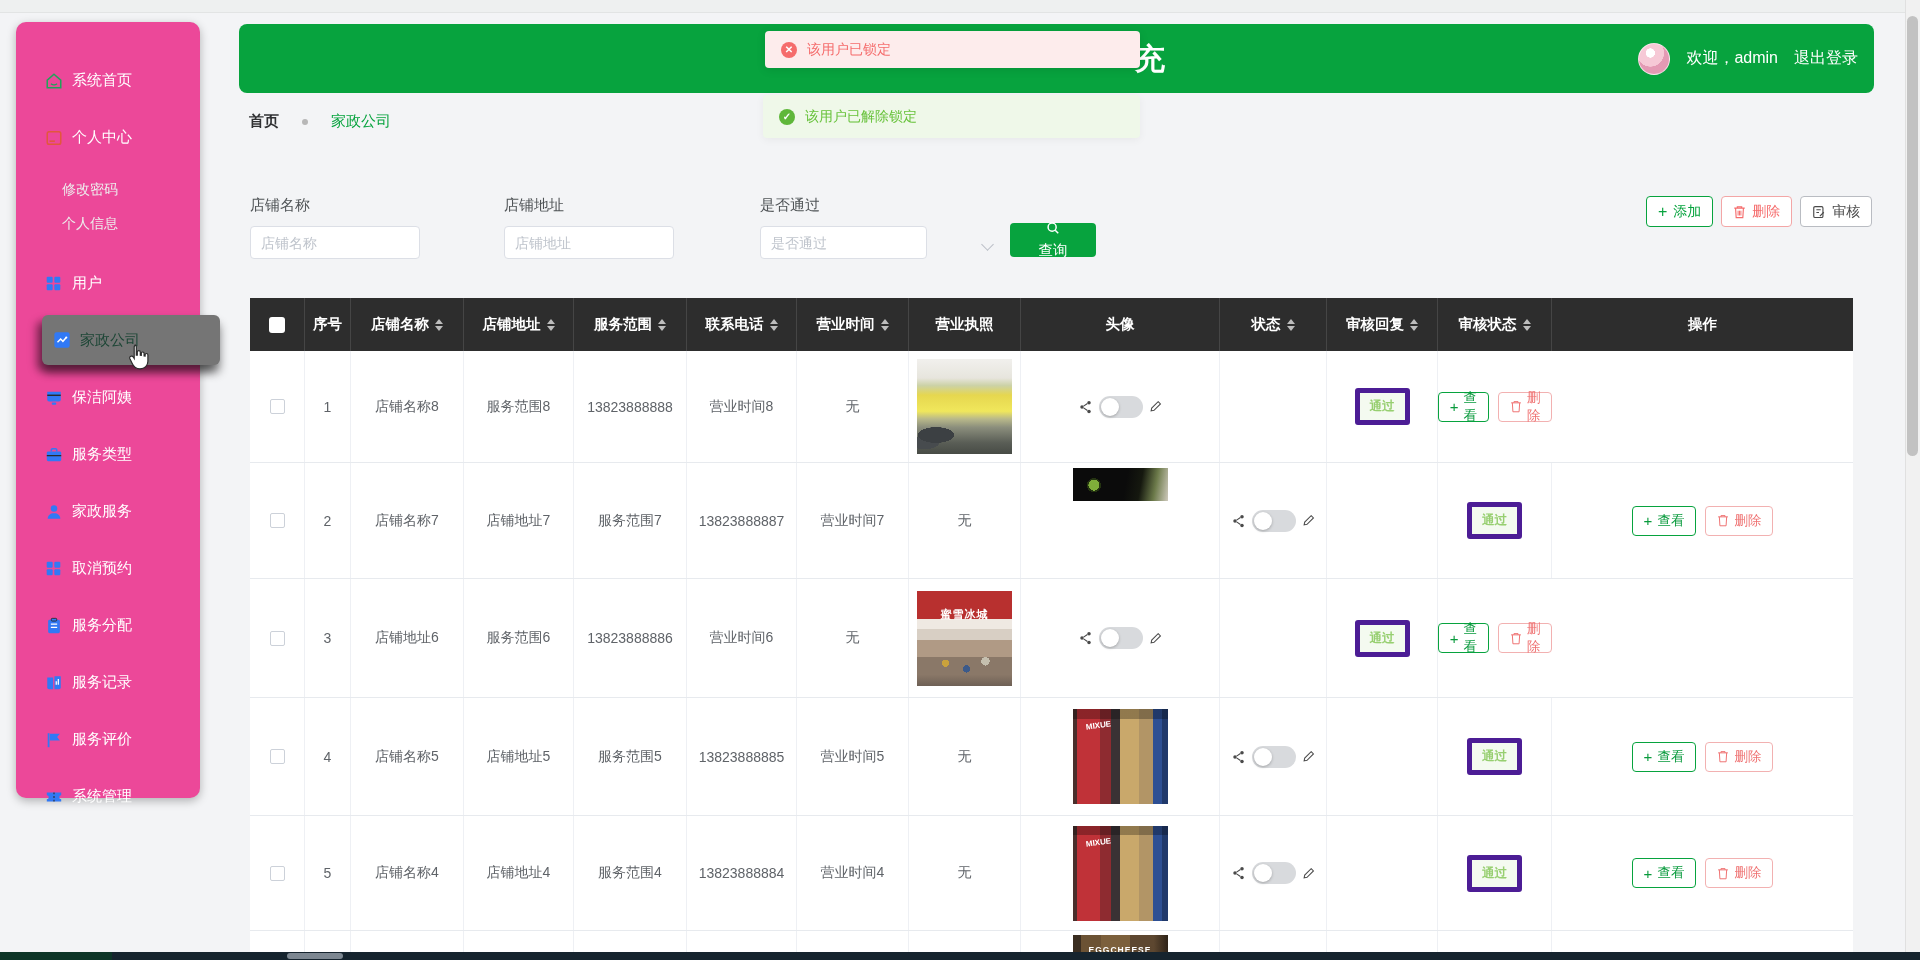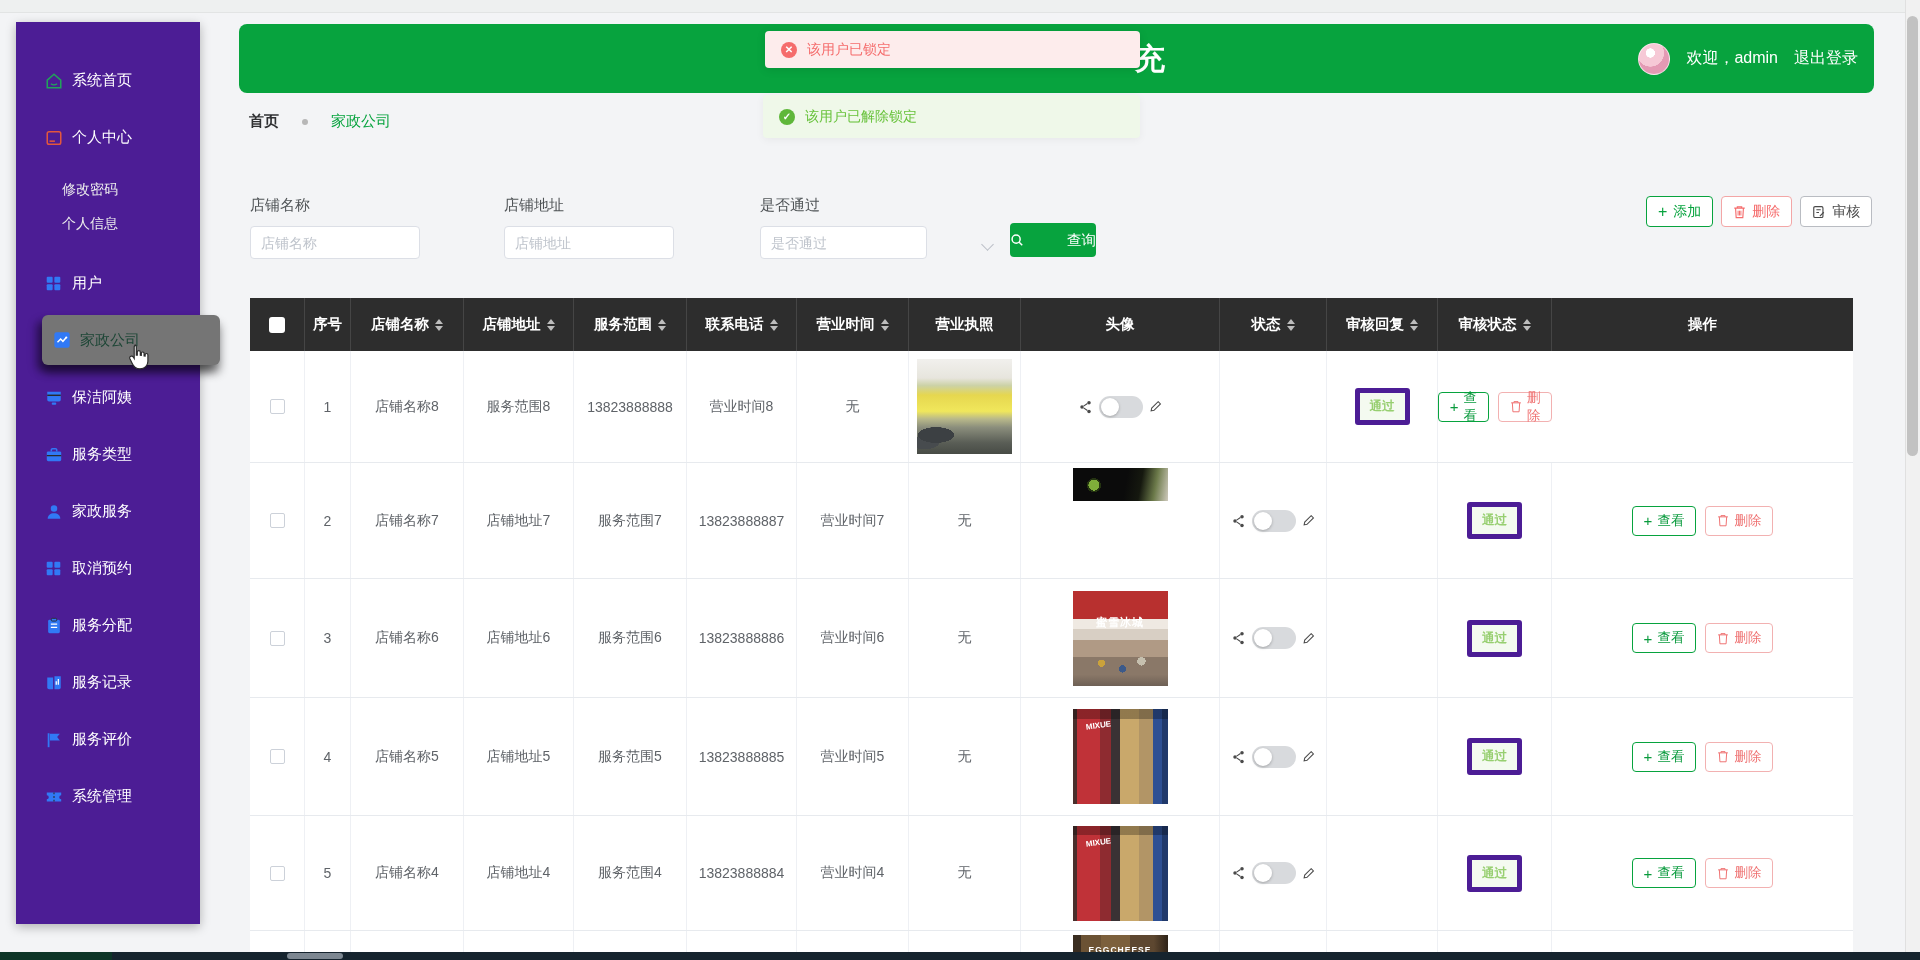--- a/index.html
+++ b/index.html
@@ -7,21 +7,21 @@
   body {
     position: relative;
     background: #f3f4f6;
     font-family: "Liberation Sans", sans-serif;
     overflow: hidden;
     color:#303133;
   }
   .top-strip{position:absolute;left:0;top:0;width:1920px;height:13px;background:#eef0f0;border-bottom:1px solid #e2e4e4;}
 
   
-  .sidebar{position:absolute;left:16px;top:22px;width:184px;height:902px;background:#4c1d95;border-radius:0;
+  .sidebar{position:absolute;left:16px;top:22px;width:184px;height:776px;background:#ec4899;border-radius:10px;
     box-shadow:0 3px 10px rgba(0,0,0,.28);padding-top:30px;z-index:3;}
   .side-item{display:flex;align-items:center;gap:9px;height:57px;padding-left:28px;color:#fff;font-size:15px;cursor:pointer;white-space:nowrap;}
   .side-sub-group{margin:7px 0 14px 0;}
   .side-item.sub{height:34px;padding-left:46px;font-size:14px;color:#ededed;}
   .side-item .ic{width:19px;height:19px;display:inline-flex;align-items:center;justify-content:center;flex:0 0 19px;}
   .side-item.active{background:#757575;border-radius:6px;margin:3px -20px 4px 26px;height:50px;padding-left:10px;
     color:#1d4636;box-shadow:0 8px 10px rgba(0,0,0,.45),-6px 6px 9px rgba(0,0,0,.35);position:relative;z-index:4;}
   .cursor-hand{position:absolute;left:126px;top:343px;z-index:60;}
 
   
@@ -51,21 +51,21 @@
   
   .filters{position:absolute;left:250px;top:196px;width:1120px;height:70px;}
   .fgroup{position:absolute;top:0;}
   .fgroup .flabel{font-size:15px;color:#4f5356;margin-bottom:11px;}
   .finput{width:170px;height:33px;border:1px solid #dcdfe6;border-radius:4px;background:#fff;padding:0 10px;font-size:14px;color:#333;
     font-family:"Liberation Sans",sans-serif;outline:none;}
   .finput::placeholder{color:#bfc4cc;}
   .sel-chevron{position:absolute;left:733px;top:44px;width:9px;height:9px;border-right:1.6px solid #b9bec6;border-bottom:1.6px solid #b9bec6;
     transform:rotate(45deg);}
   .search-btn{position:absolute;left:760px;top:27px;width:86px;height:34px;background:#07a33e;border:none;border-radius:4px;color:#fff;
-    font-size:14.5px;display:flex;align-items:center;justify-content:space-between;gap:6px;cursor:pointer;font-family:"Liberation Sans",sans-serif;}
+    font-size:14.5px;display:flex;align-items:center;justify-content:center;gap:6px;cursor:pointer;font-family:"Liberation Sans",sans-serif;flex-direction:column;}
 
   
   .toolbar{position:absolute;left:1646px;top:196px;display:flex;gap:8px;z-index:2;}
   .obtn{height:31px;padding:0 11px;border-radius:4px;background:#fff;font-size:14px;display:flex;align-items:center;gap:6px;cursor:pointer;
     font-family:"Liberation Sans",sans-serif;border:1px solid #bbb;}
   .obtn.add{border-color:#07a33e;color:#07a33e;}
   .obtn.del{border-color:#f3a6a6;color:#f56c6c;}
   .obtn.audit{border-color:#b9bcc2;color:#4a4a4a;}
 
   
@@ -105,21 +105,21 @@
     radial-gradient(ellipse 24px 11px at 8% 88%, #474b4e 0 60%, transparent 61%),
     linear-gradient(180deg,#f1f0ed 0%,#e7e5dd 20%,#ccd2a6 28%,#e6d74f 38%,#f0e75c 55%,#b9b98a 63%,#8b8e7c 72%,#5a5e56 88%,#474b45 100%);}
   .ph-sliver{height:33px;margin-top:5px;background:
     radial-gradient(circle 9px at 22% 52%, #7fae3a 0 60%, #243311 61% 78%, transparent 79%),
     linear-gradient(100deg,#0b0b0b 0 55%,#15180f 70%,#6c7a4a 85%,#cfcabd 100%);}
   .ph-mixue1{background:
     radial-gradient(circle 6px at 30% 76%, #caa23c 0 60%, transparent 61%),
     radial-gradient(circle 6px at 52% 82%, #3c5a8a 0 60%, transparent 61%),
     radial-gradient(circle 7px at 72% 74%, #c5bfae 0 60%, transparent 61%),
     linear-gradient(180deg,#b8302f 0 30%,#efe9e2 30% 40%,#d8cfc4 40% 52%,#b09a85 52% 70%,#8a7868 70% 88%,#6e6055 100%);}
-  .ph-mixue1 .cap{top:24px;font-size:11px;letter-spacing:1px;}
+  .ph-mixue1 .cap{top:16px;font-size:11px;letter-spacing:1px;}
   .ph-mixue2{background:
     linear-gradient(180deg, rgba(0,0,0,.28) 0 10%, transparent 10%),
     linear-gradient(90deg,#4a2f2c 0 4%,#c03238 4% 28%,#8e2b30 28% 40%,#3a3234 40% 50%,#c9a86b 50% 70%,#b29566 70% 84%,#2d4f93 84% 94%,#20396b 94% 100%);}
   .ph-mixue2 .cap{top:12px;left:-22px;font-size:8px;transform:rotate(-8deg);}
   .ph-egg{height:90px;background:linear-gradient(90deg,#3a2d20 0 8%,#6b5234 8% 30%,#7c603c 30% 60%,#5d4730 60% 85%,#2e2318 100%);}
   .ph-egg .cap{top:10px;font-size:8.5px;letter-spacing:1px;}
 
   
   .vscroll{position:absolute;right:0;top:0;width:15px;height:960px;background:#f1f1f1;border-left:1px solid #e0e0e0;z-index:40;}
   .vthumb{position:absolute;right:2px;top:16px;width:11px;height:440px;background:#c2c2c2;border-radius:6px;}
@@ -527,21 +527,20 @@
           </button>
       </div>
     </div>
   </div>
 
   <div class="trow r3">
     <div class="cell">
         <span class="rcheck"></span>
       </div>
     <div class="cell">3</div>
-    <div class="cell">店铺名称6</div>
     <div class="cell">店铺地址6</div>
     <div class="cell">服务范围6</div>
     <div class="cell">13823888886</div>
     <div class="cell">营业时间6</div>
     <div class="cell">无</div>
     <div class="cell">
         <div class="ph ph-mixue1">
           <span class="cap">蜜雪冰城</span>
         </div>
       </div>

